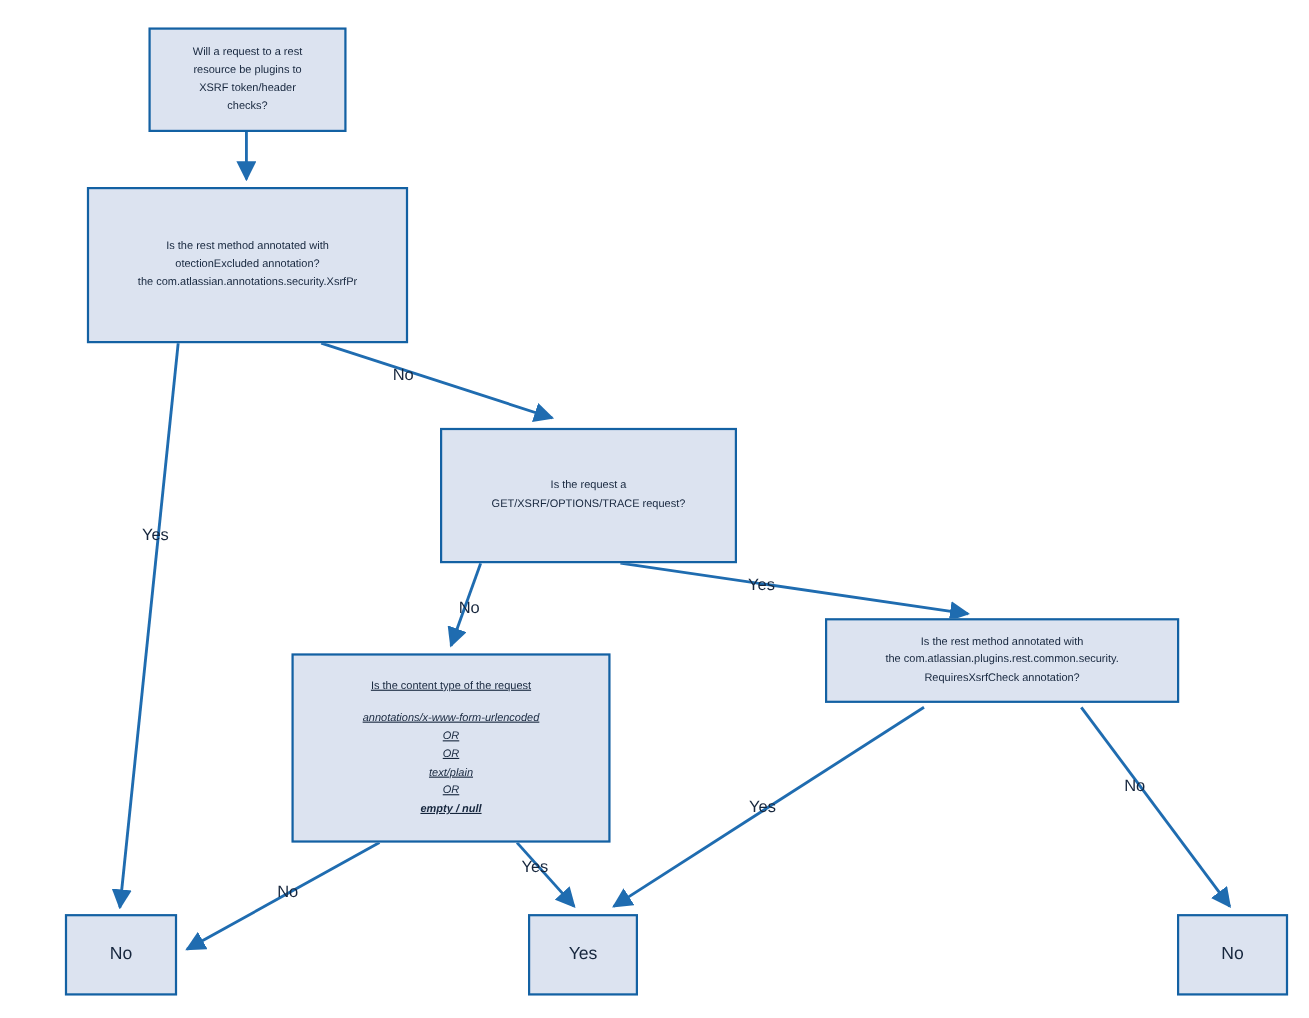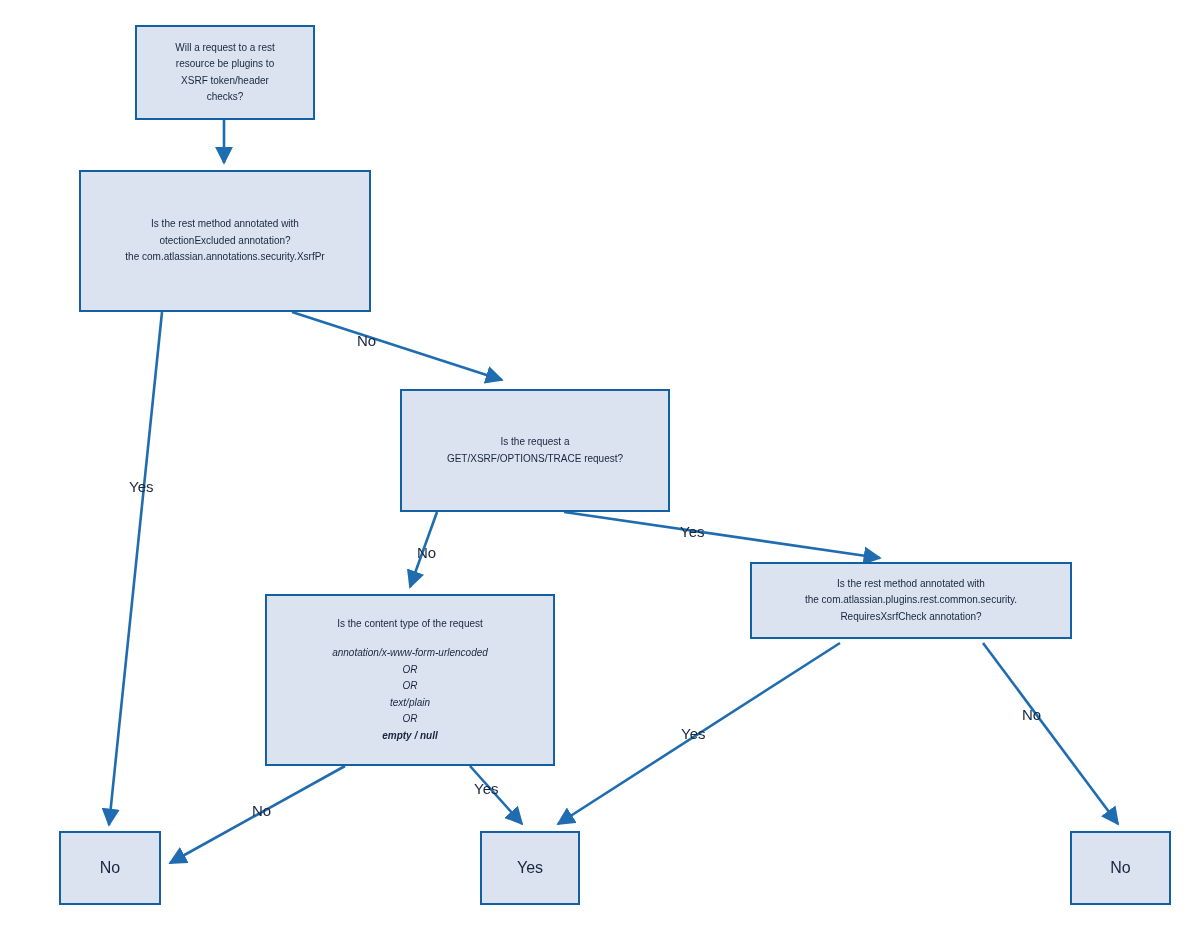--- a/index.html
+++ b/index.html
@@ -106,24 +106,24 @@
     </div>
   </div>
 
   <div class="node" style="left:370px; top:389px; width:270px; height:123px;margin-left:30px;">
     <div class="inner">
       <span class="line1">Is the request a</span>
       <span class="line1">GET/XSRF/OPTIONS/TRACE request?</span>
     </div>
   </div>
 
-  <div class="node" style="left:265px; top:594px; width:290px; height:172px;">
+  <div class="node" style="left:265px; top:594px; width:290px; height:172px;text-decoration:underline;">
     <div class="inner">
       <span class="ct-title">Is the content type of the request</span>
-      <span class="ct-item">annotation/x-www-form-urlencoded</span>
+      <span class="ct-item">annotations/x-www-form-urlencoded</span>
       <span class="ct-item">OR</span>
       <span class="ct-item">OR</span>
       <span class="ct-item">text/plain</span>
       <span class="ct-item">OR</span>
       <span class="ct-item bold">empty / null</span>
     </div>
   </div>
 
   <div class="node" style="left:750px; top:562px; width:322px; height:77px;">
     <div class="inner">

